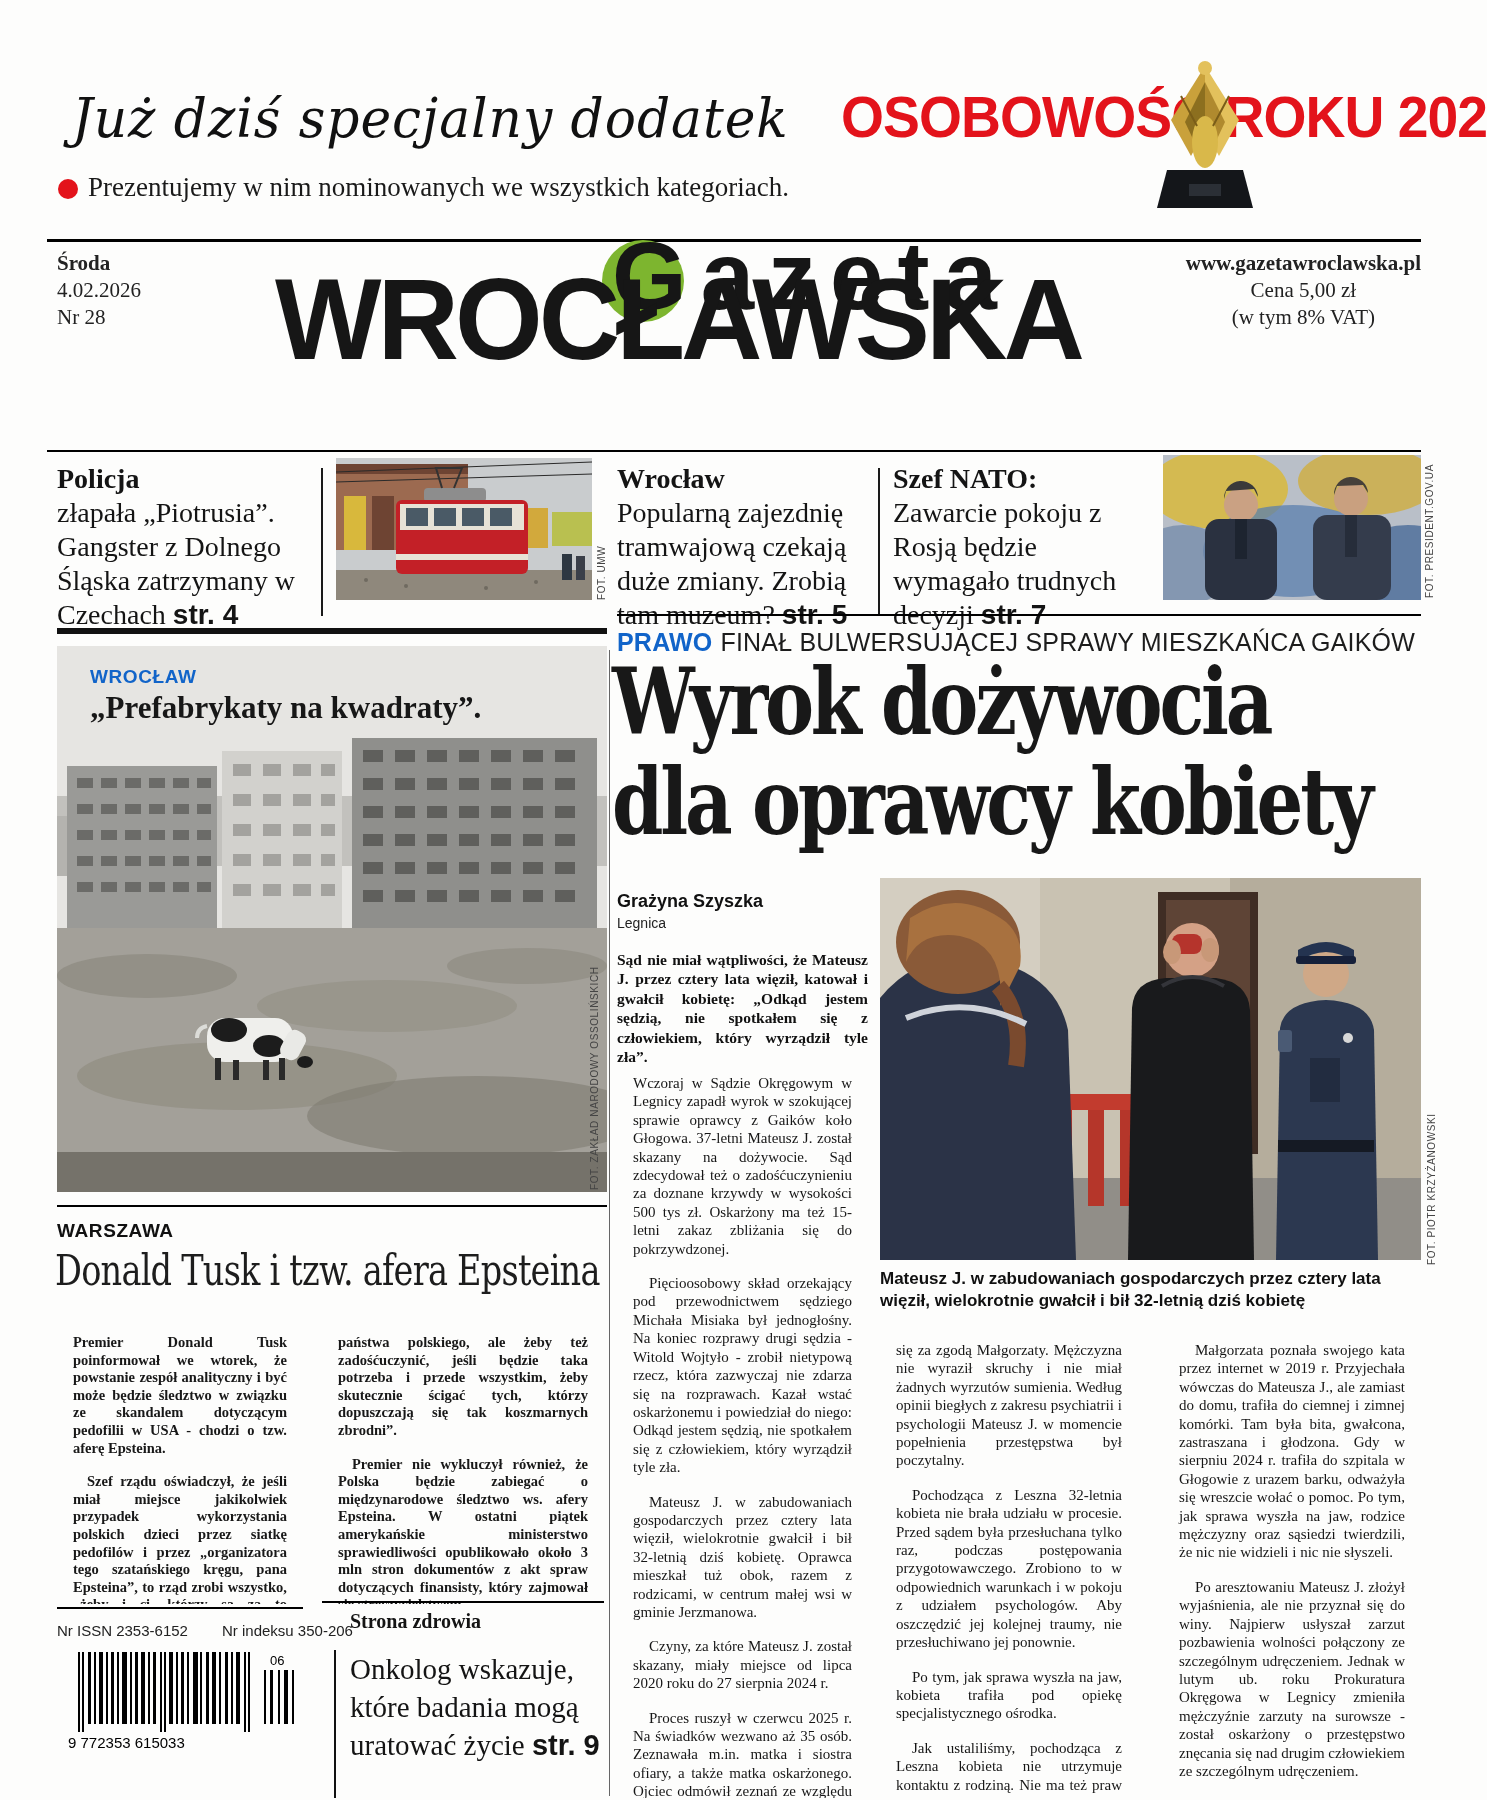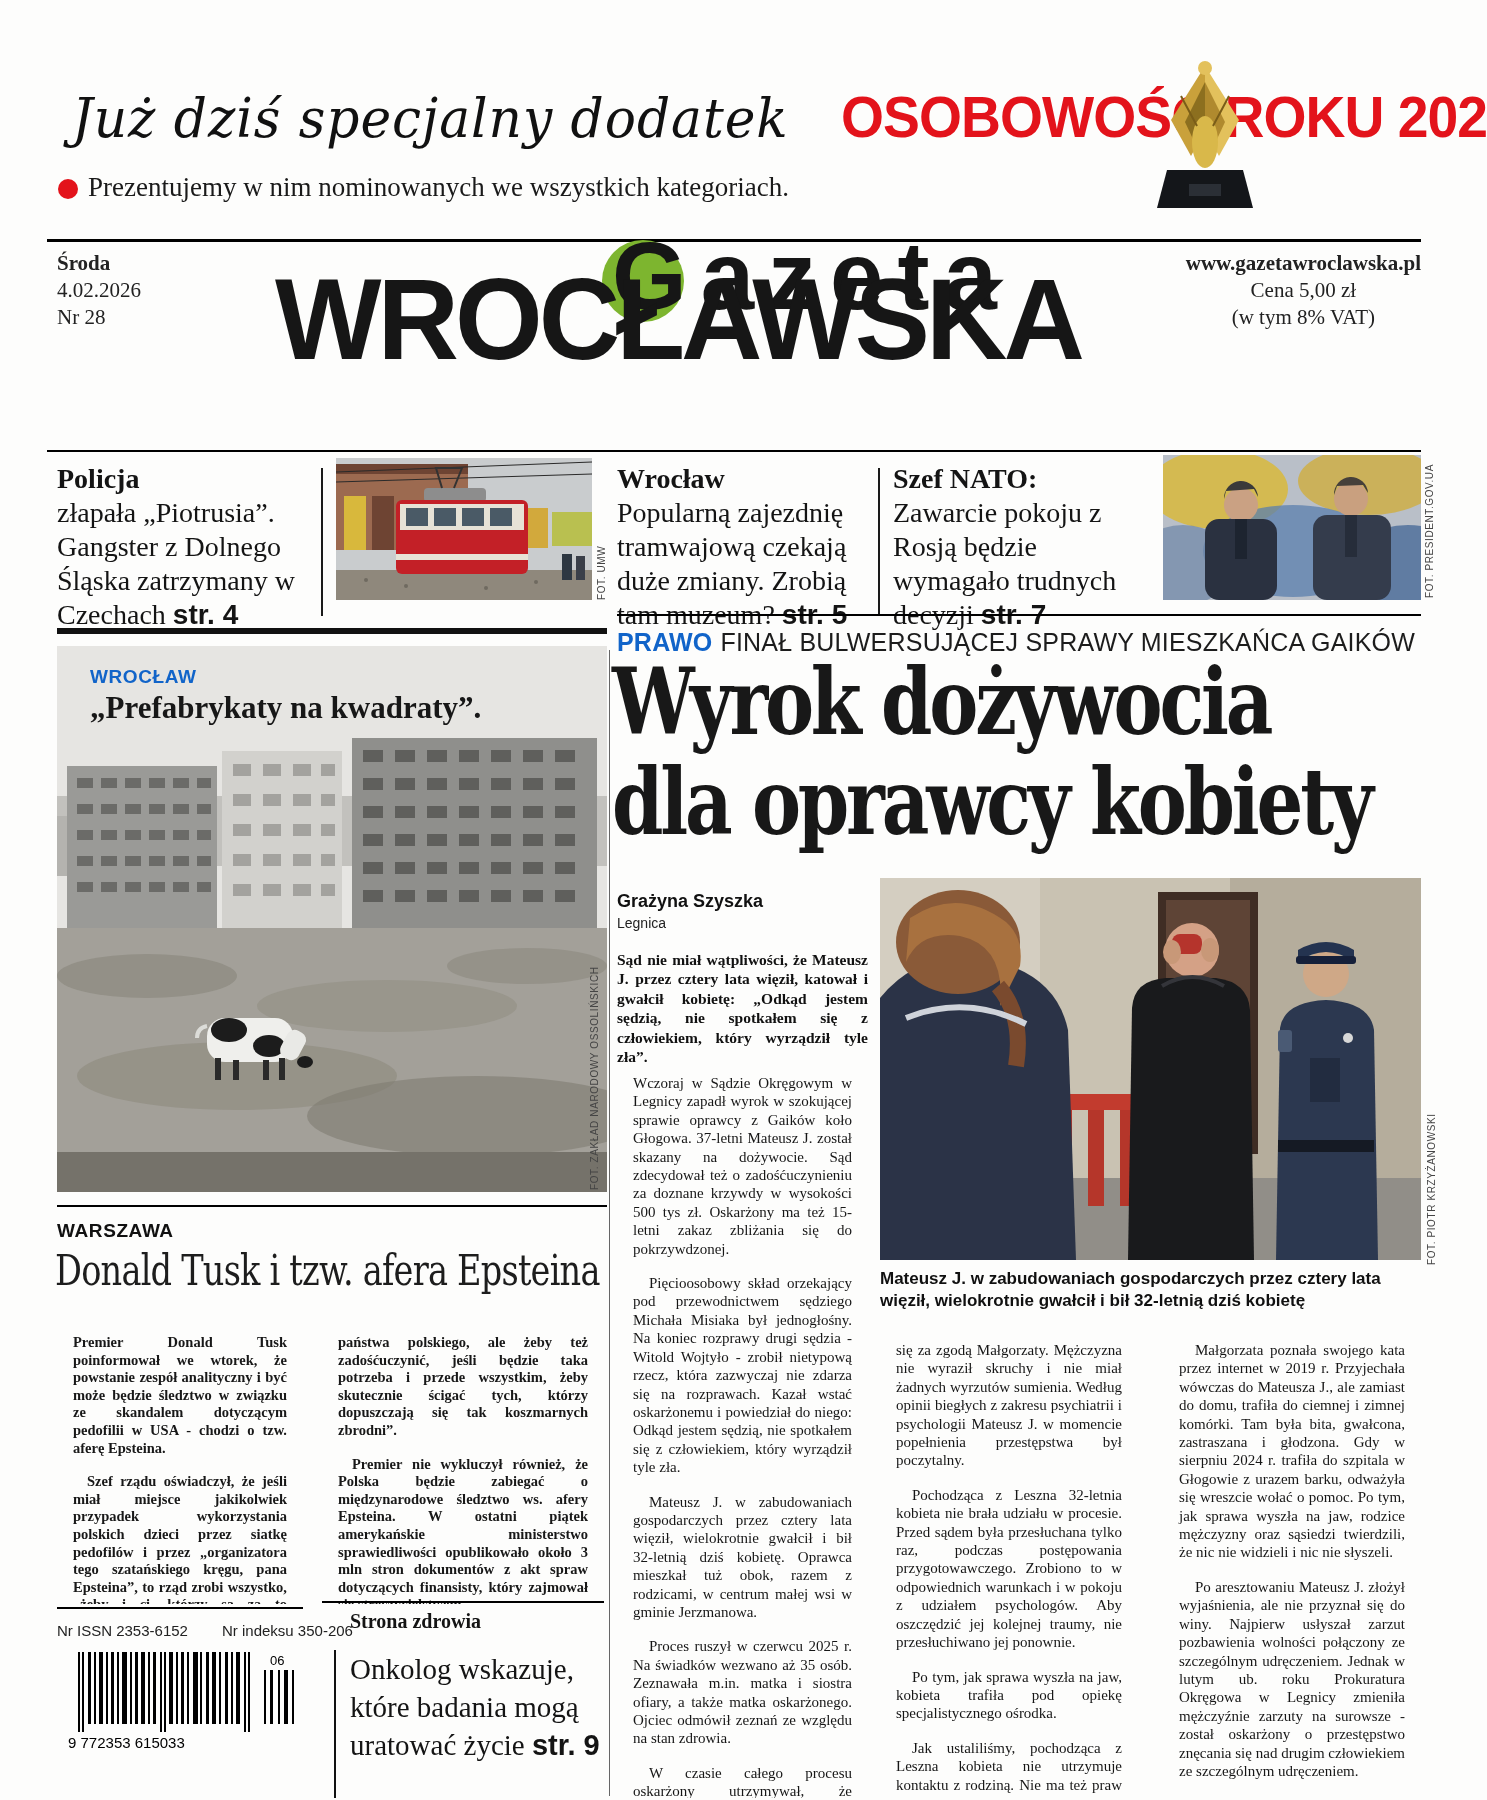--- a/index.html
+++ b/index.html
@@ -363,20 +363,21 @@
   </div>
 
   <div class="abs byline">Grażyna Szyszka</div>
   <div class="abs dateline">Legnica</div>
   <div class="abs lead">Sąd nie miał wątpliwości, że Mateusz J. przez cztery lata więził, katował i gwałcił kobietę: „Odkąd jestem sędzią, nie spotkałem się z człowiekiem, który wyrządził tyle zła”.</div>
 
   <div class="abs bodycol col1">
     <p class="noindent">Wczoraj w Sądzie Okręgowym w Legnicy zapadł wyrok w szokującej sprawie oprawcy z Gaików koło Głogowa. 37-letni Mateusz J. został skazany na dożywocie. Sąd zdecydował też o zadośćuczynieniu za doznane krzywdy w wysokości 500 tys zł. Oskarżony ma też 15-letni zakaz zbliżania się do pokrzywdzonej.</p>
     <p>Pięcioosobowy skład orzekający pod przewodnictwem sędziego Michała Misiaka był jednogłośny. Na koniec rozprawy drugi sędzia - Witold Wojtyło - zrobił nietypową rzecz, która zazwyczaj nie zdarza się na rozprawach. Kazał wstać oskarżonemu i powiedział do niego: Odkąd jestem sędzią, nie spotkałem się z człowiekiem, który wyrządził tyle zła.</p>
     <p>Mateusz J. w zabudowaniach gospodarczych przez cztery lata więził, wielokrotnie gwałcił i bił 32-letnią dziś kobietę. Oprawca mieszkał tuż obok, razem z rodzicami, w centrum małej wsi w gminie Jerzmanowa.</p>
+    <p>Czyny, za które Mateusz J. został skazany, miały miejsce od lipca 2020 roku do 27 sierpnia 2024 r.</p>
     <p>Proces ruszył w czerwcu 2025 r. Na świadków wezwano aż 35 osób. Zeznawała m.in. matka i siostra ofiary, a także matka oskarżonego. Ojciec odmówił zeznań ze względu na stan zdrowia.</p>
     <p>W czasie całego procesu oskarżony utrzymywał, że wszystko, co działo się w przydomowej komórce, odbywało</p>
   </div>
 
   <svg class="abs photo court-photo" viewBox="0 0 541 382">
     <rect width="541" height="382" fill="#c9c2b2"></rect>
     <rect x="350" y="0" width="191" height="382" fill="#b5ad9c"></rect>
     <rect x="0" y="0" width="160" height="320" fill="#d4cec1"></rect>
     <rect x="278" y="14" width="100" height="262" fill="#3f2d24"></rect>
     <rect x="286" y="22" width="84" height="246" fill="#5e4436"></rect>

